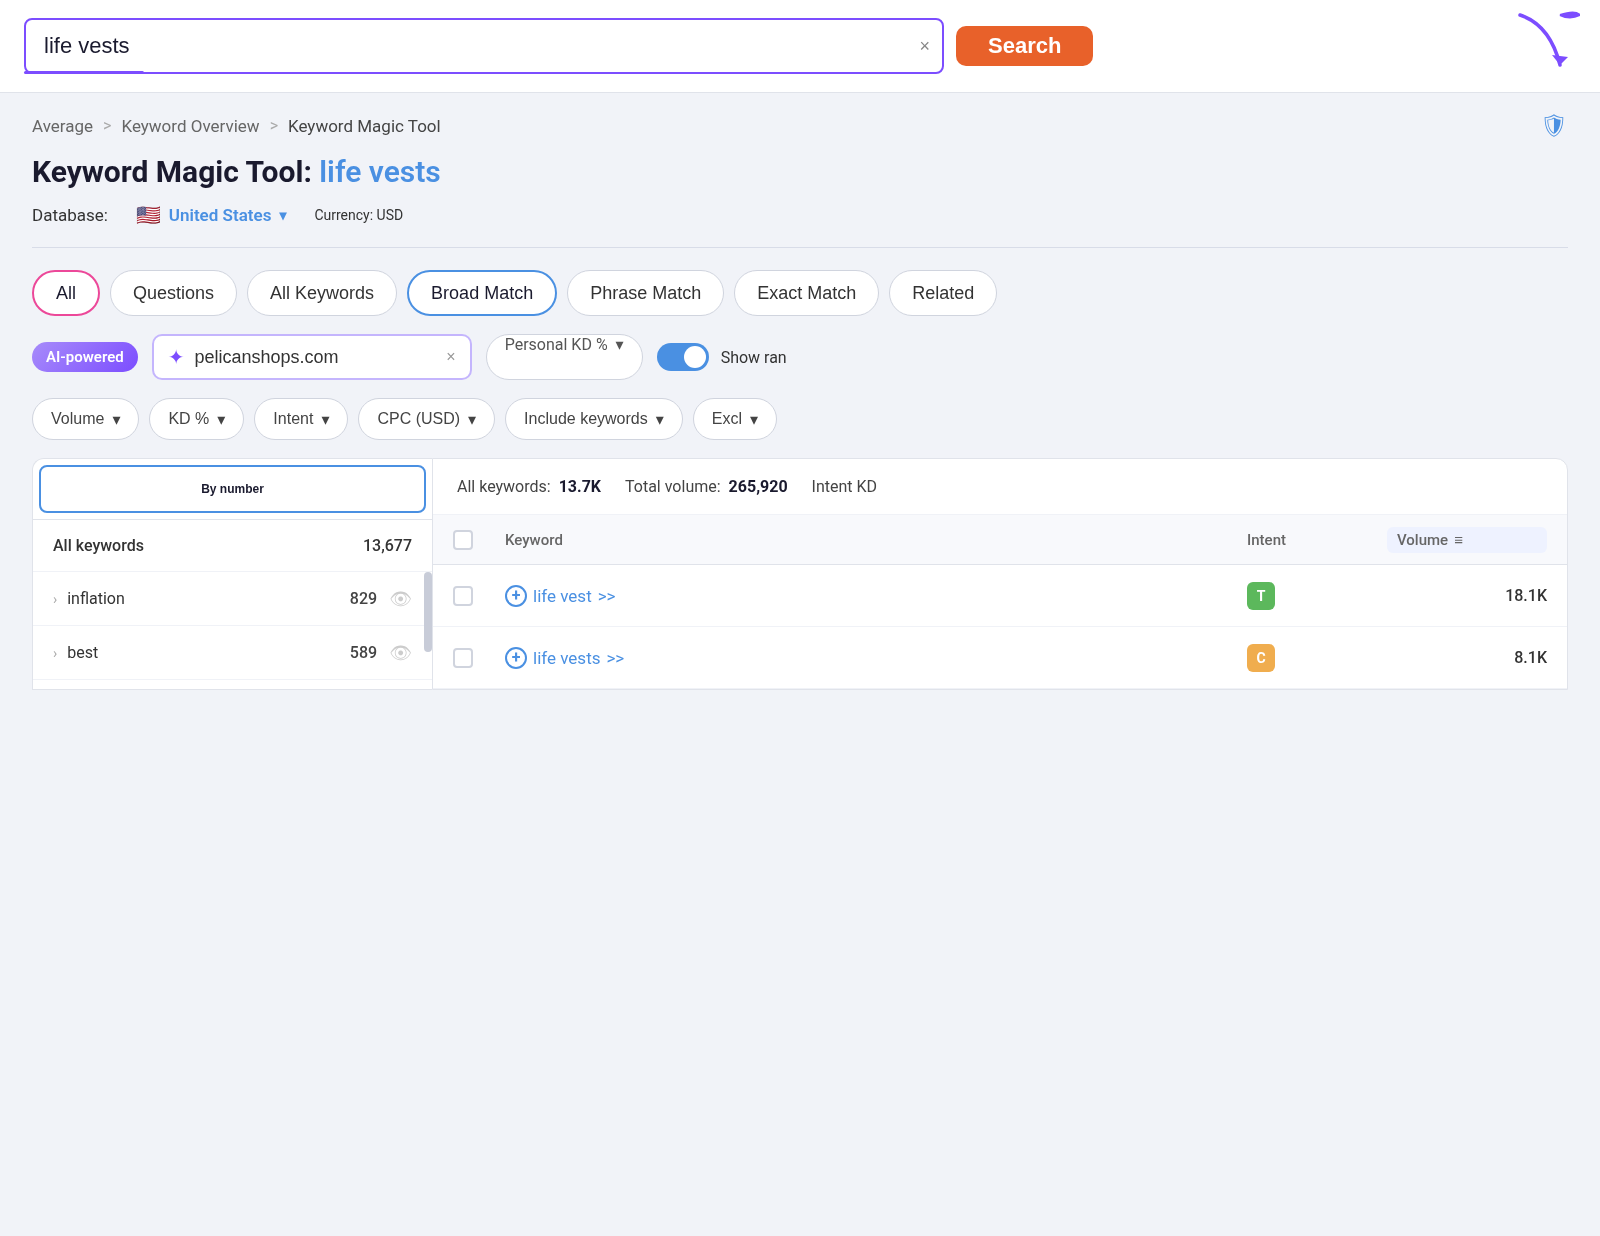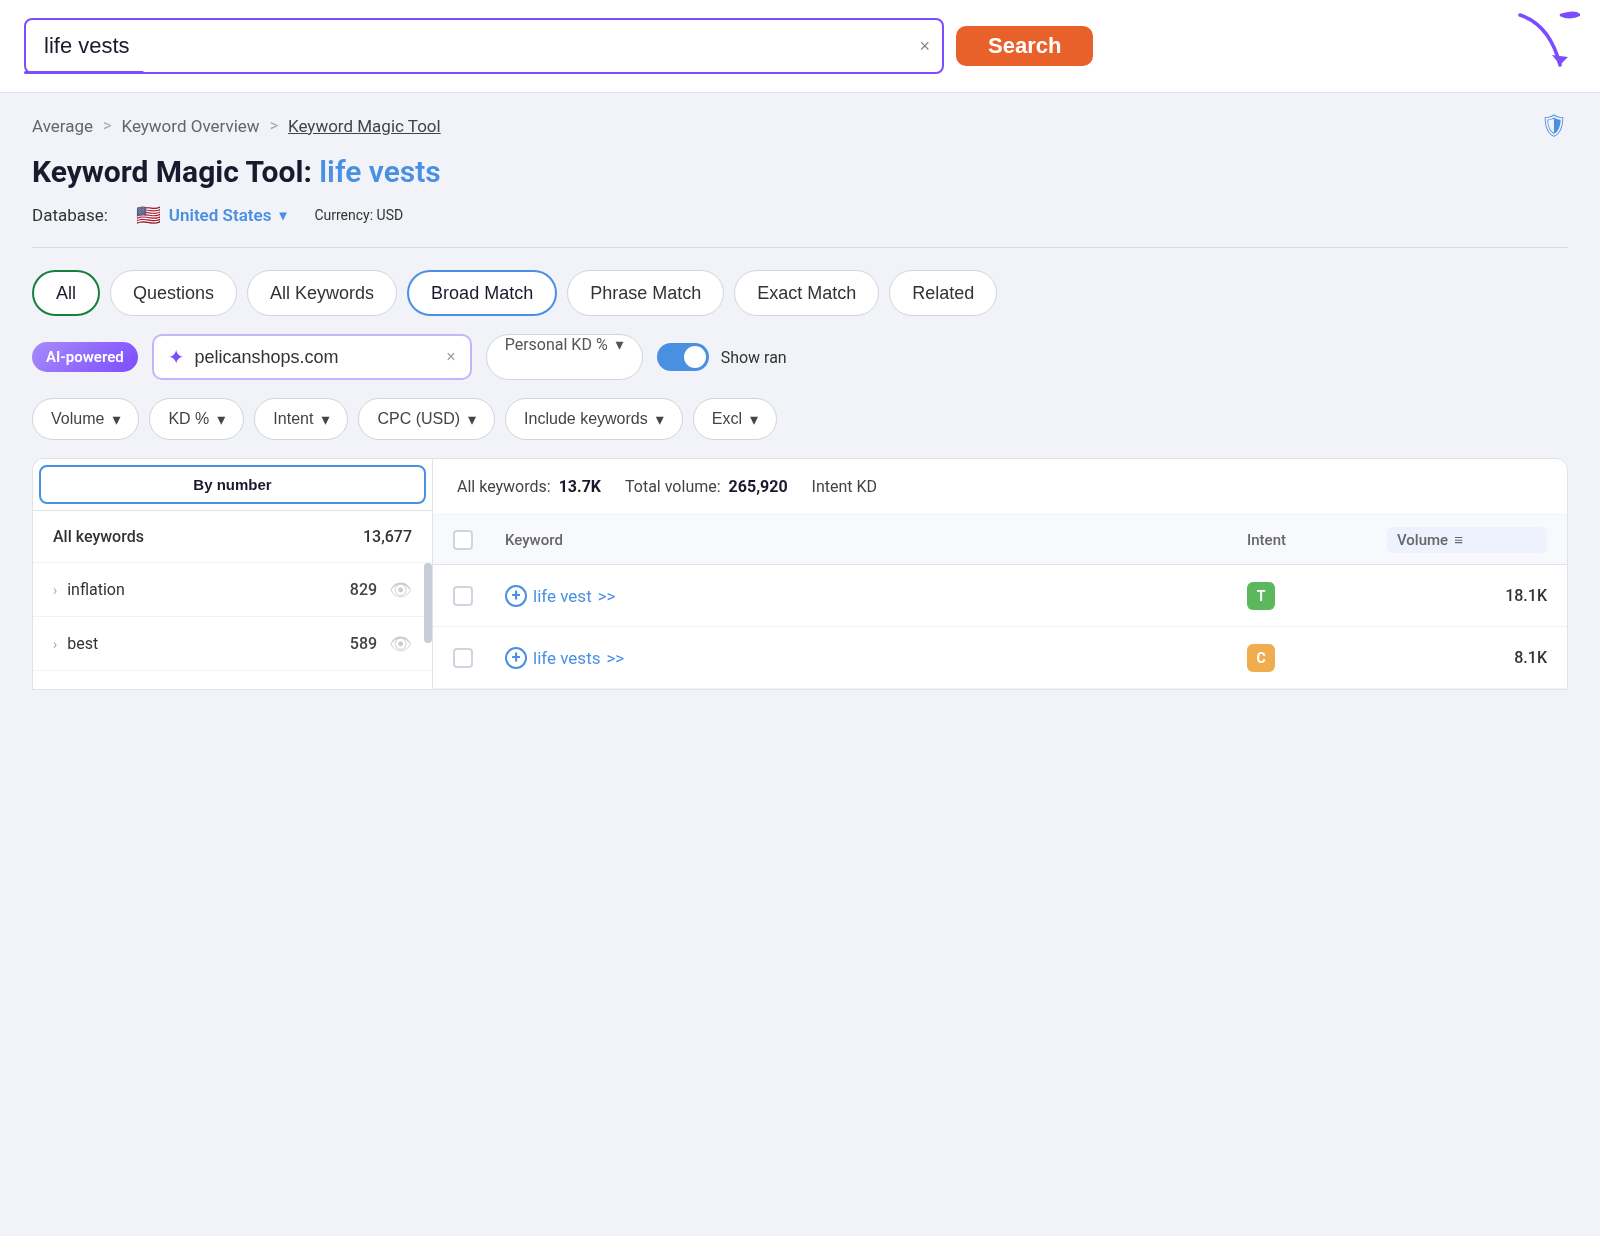--- a/index.html
+++ b/index.html
@@ -90,21 +90,20 @@
       color: #666;
       font-size: 17px;
     }
     .breadcrumb-sep {
       color: #aaa;
       font-size: 16px;
     }
     .breadcrumb-current {
       color: #444;
       font-size: 17px;
-      text-decoration: underline;
     }
     .breadcrumb-icon {
       margin-left: auto;
       color: #4a90e2;
       font-size: 22px;
     }
 
     
     .page-title-area {
       background: #f1f3f8;
@@ -170,21 +169,21 @@
       border-radius: 24px;
       background: #fff;
       font-size: 18px;
       color: #333;
       cursor: pointer;
       display: flex;
       align-items: center;
       white-space: nowrap;
     }
     .tab.active {
-      border: 2px solid #15803d;
+      border: 2px solid #ec4899;
       color: #1a1a2e;
       font-weight: 500;
     }
     .tab.broad-active {
       border: 2px solid #4a90e2;
       color: #1a1a2e;
       font-weight: 500;
     }
 
     
@@ -310,25 +309,25 @@
       border: 1px solid #e0e3ea;
       border-right: none;
       flex-shrink: 0;
     }
     .panel-tabs {
       display: flex;
       border-bottom: 1px solid #e0e3ea;
     }
     .panel-tab {
       flex: 1;
-      height: 39px;
+      height: 48px;
       display: flex;
       align-items: center;
       justify-content: center;
-      font-size: 15px;
+      font-size: 12px;
       cursor: pointer;
       color: #555;
       border: none;
       background: transparent;
     }
     .panel-tab.active {
       border: 2px solid #4a90e2;
       border-radius: 8px;
       color: #1a1a2e;
       font-weight: 600;

